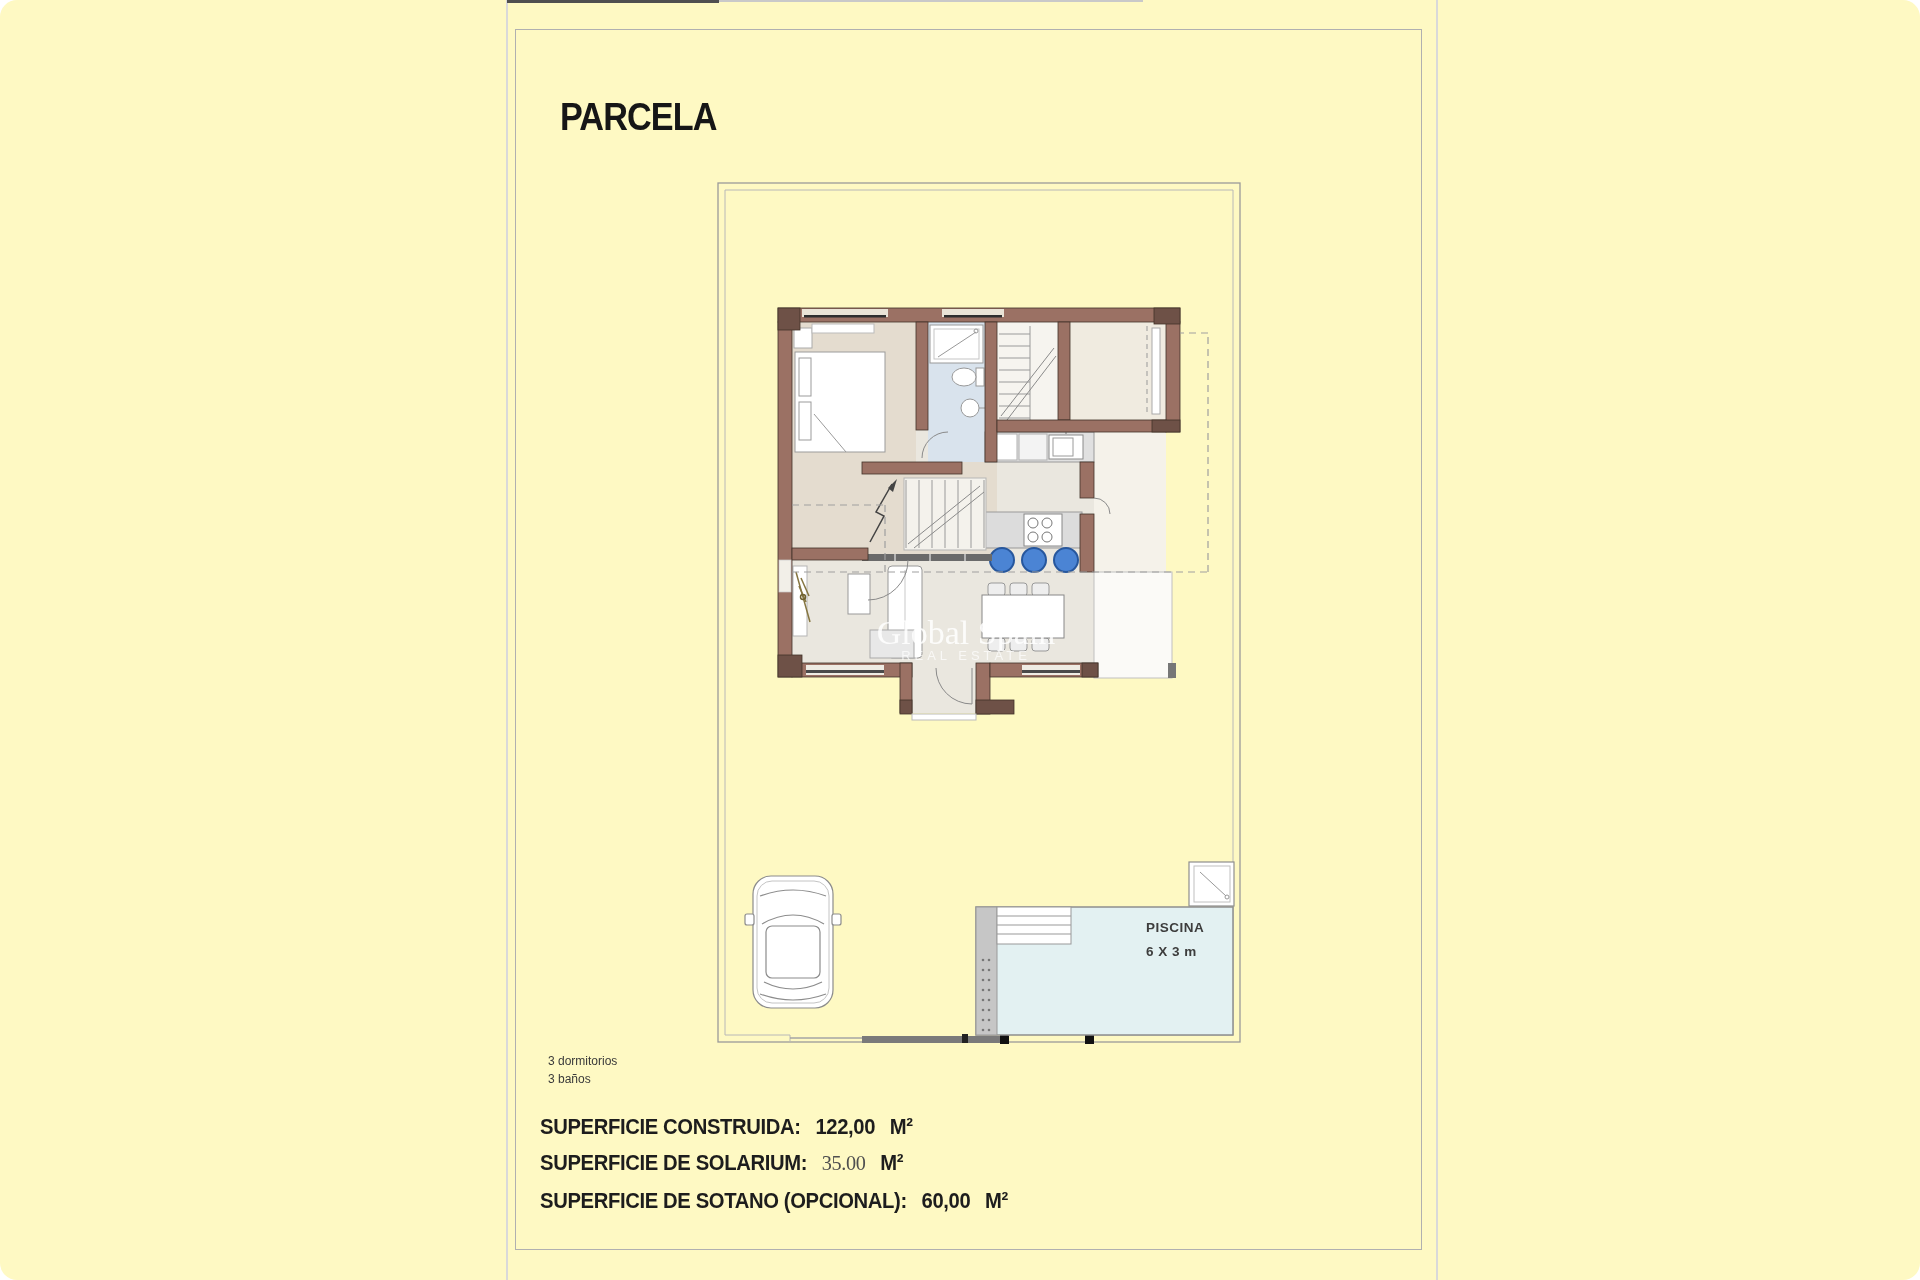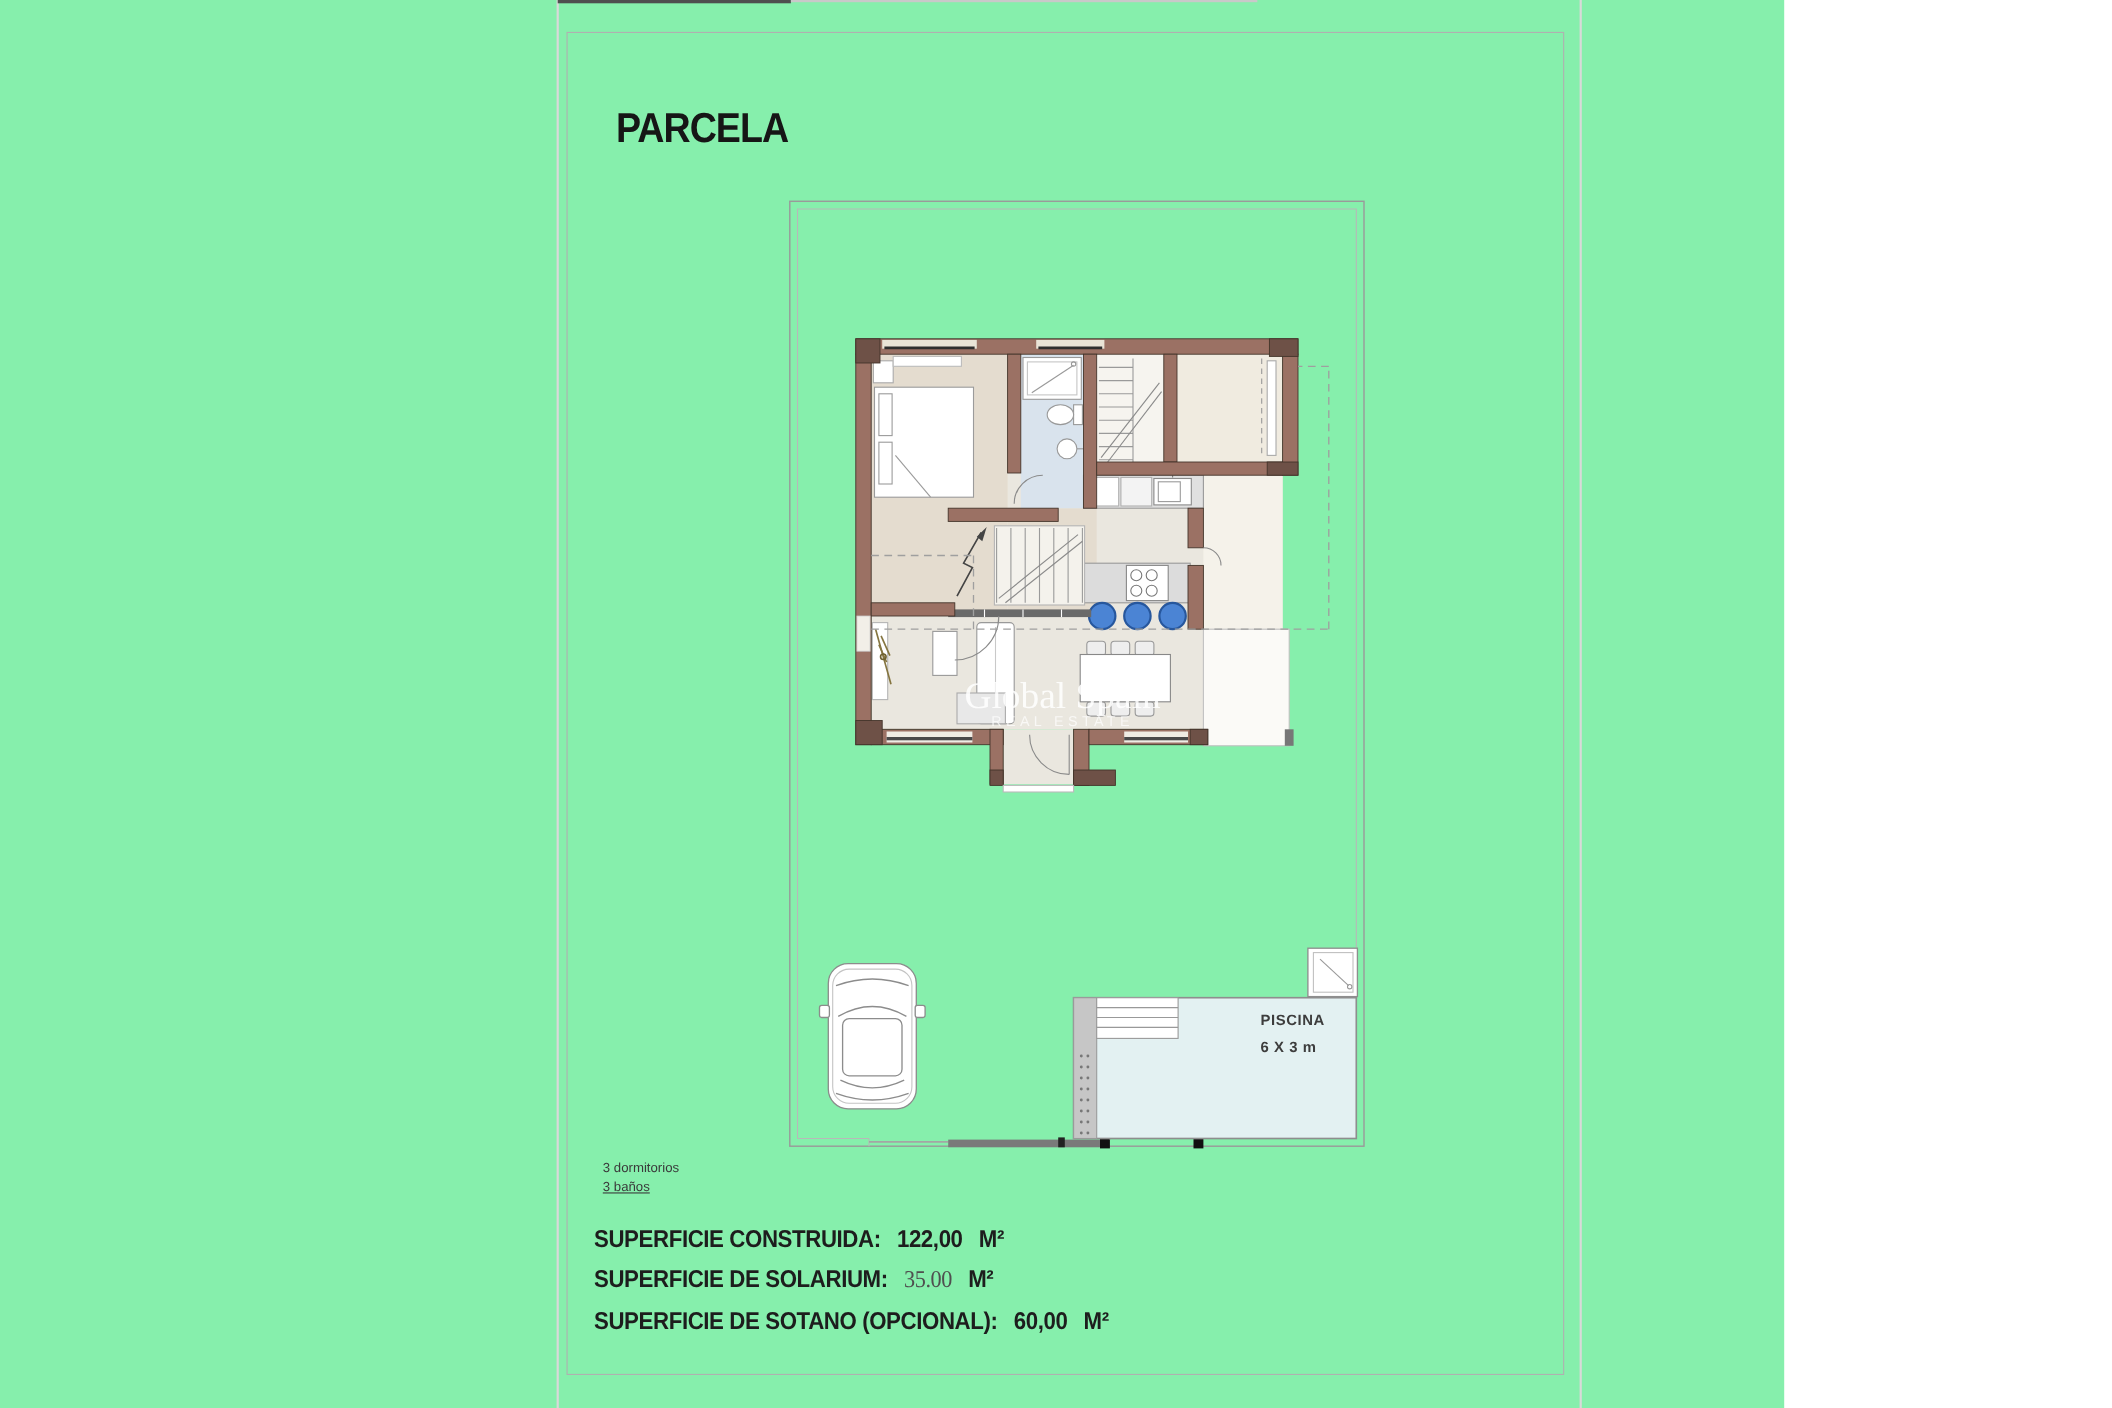--- a/index.html
+++ b/index.html
@@ -1,17 +1,17 @@
 <!DOCTYPE html>
 <html><head>
 <meta charset="utf-8">
 <style>
   html,body{margin:0;padding:0;background:#ffffff;}
-  .canvas{position:relative;width:1622px;height:1280px;background:#86efac;overflow:hidden;
-          font-family:"Liberation Sans",sans-serif;}
+  .canvas{position:relative;width:1920px;height:1280px;background:#fef9c3;overflow:hidden;
+          font-family:"Liberation Sans",sans-serif;border-radius:17px;}
   .page-edge{position:absolute;top:0;bottom:0;width:2px;background:#d9d9d9;}
   .scan-bar{position:absolute;top:0;height:3px;background:#4f4f4f;}
   .scan-bar-light{position:absolute;top:0;height:2px;background:#c9c9c9;}
   .frame{position:absolute;left:515px;top:29px;width:905px;height:1219px;
          border:1px solid #b0b0b0;background:transparent;}
   .title{position:absolute;left:560px;top:96px;font-size:38px;font-weight:700;
          color:#161616;letter-spacing:-1px;transform:scaleX(.9);transform-origin:left top;}
   .plan-svg{position:absolute;left:0;top:0;}
   .feat{position:absolute;left:548px;font-size:12px;color:#3a3a3a;}
   .area-row{position:absolute;left:540px;display:flex;gap:16px;align-items:baseline;
@@ -284,21 +284,21 @@
       <circle cx="1227" cy="897" r="2" fill="none" stroke="#999"></circle>
     </g>
 
     <g text-anchor="middle">
       <text x="966" y="644" font-size="34" fill="rgba(255,255,255,0.85)" font-family="Liberation Serif, serif">Global Spain</text>
       <text x="966" y="660" font-size="13" fill="rgba(255,255,255,0.7)" font-family="Liberation Sans, sans-serif" letter-spacing="4">REAL ESTATE</text>
     </g>
   </svg>
 
   <div class="feat" style="top:1054px;">3 dormitorios</div>
-  <div class="feat" style="top:1072px;text-decoration:underline;">3 baños</div>
+  <div class="feat" style="top:1072px;">3 baños</div>
 
   <div class="area-row" style="top:1114px;">
     <span class="lbl">SUPERFICIE CONSTRUIDA:</span>
     <span class="val">122,00</span>
     <span class="unit">M²</span>
   </div>
   <div class="area-row" style="top:1150px;">
     <span class="lbl">SUPERFICIE DE SOLARIUM:</span>
     <span class="val serif">35.00</span>
     <span class="unit">M²</span>

